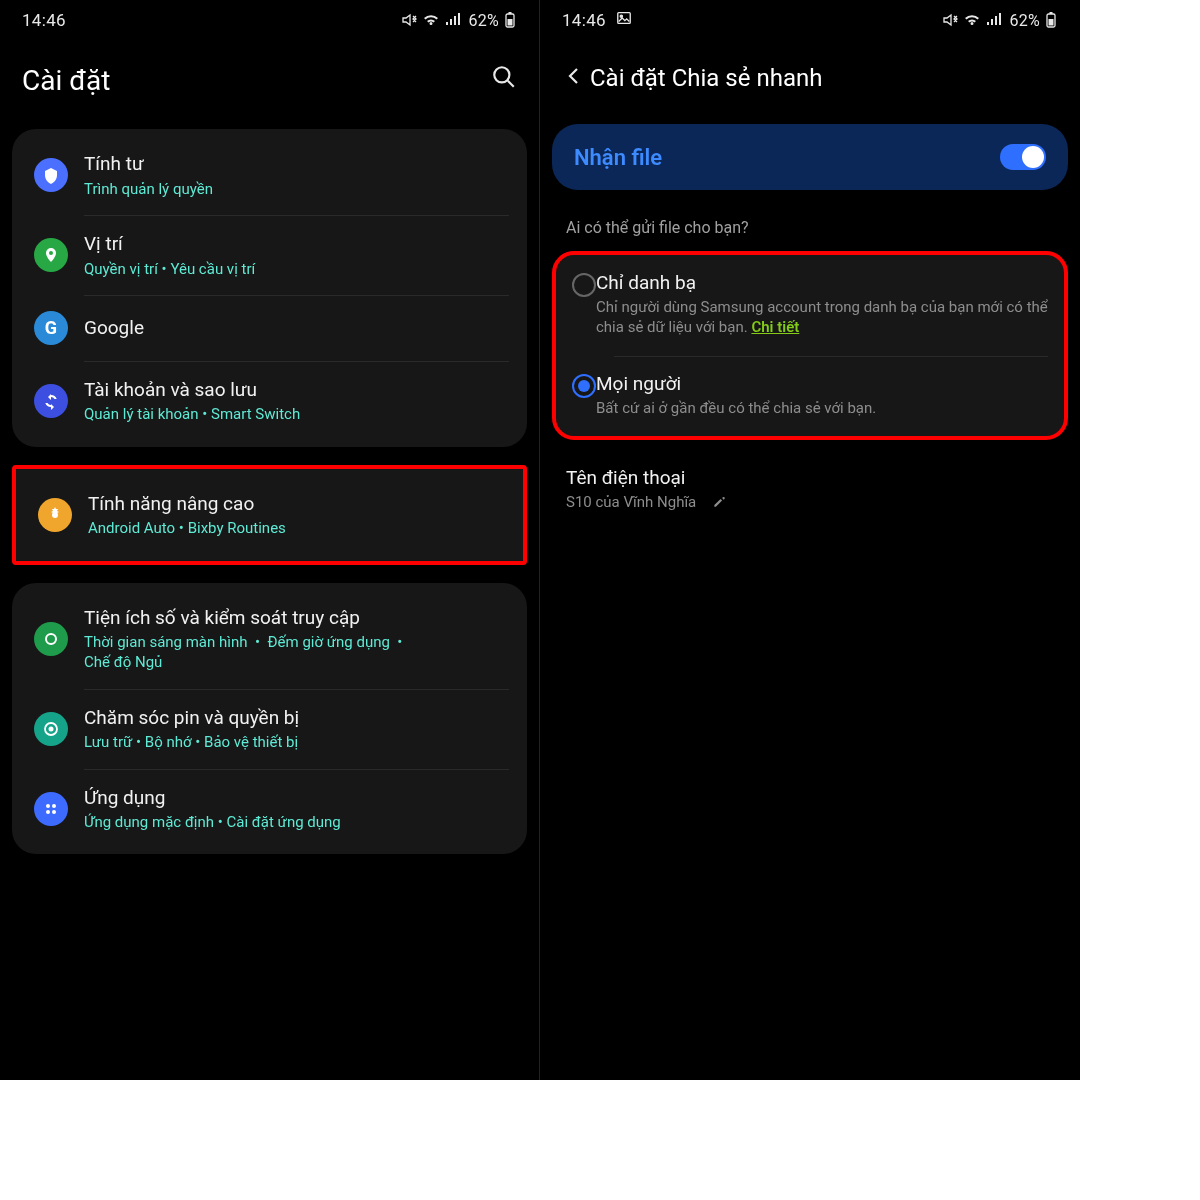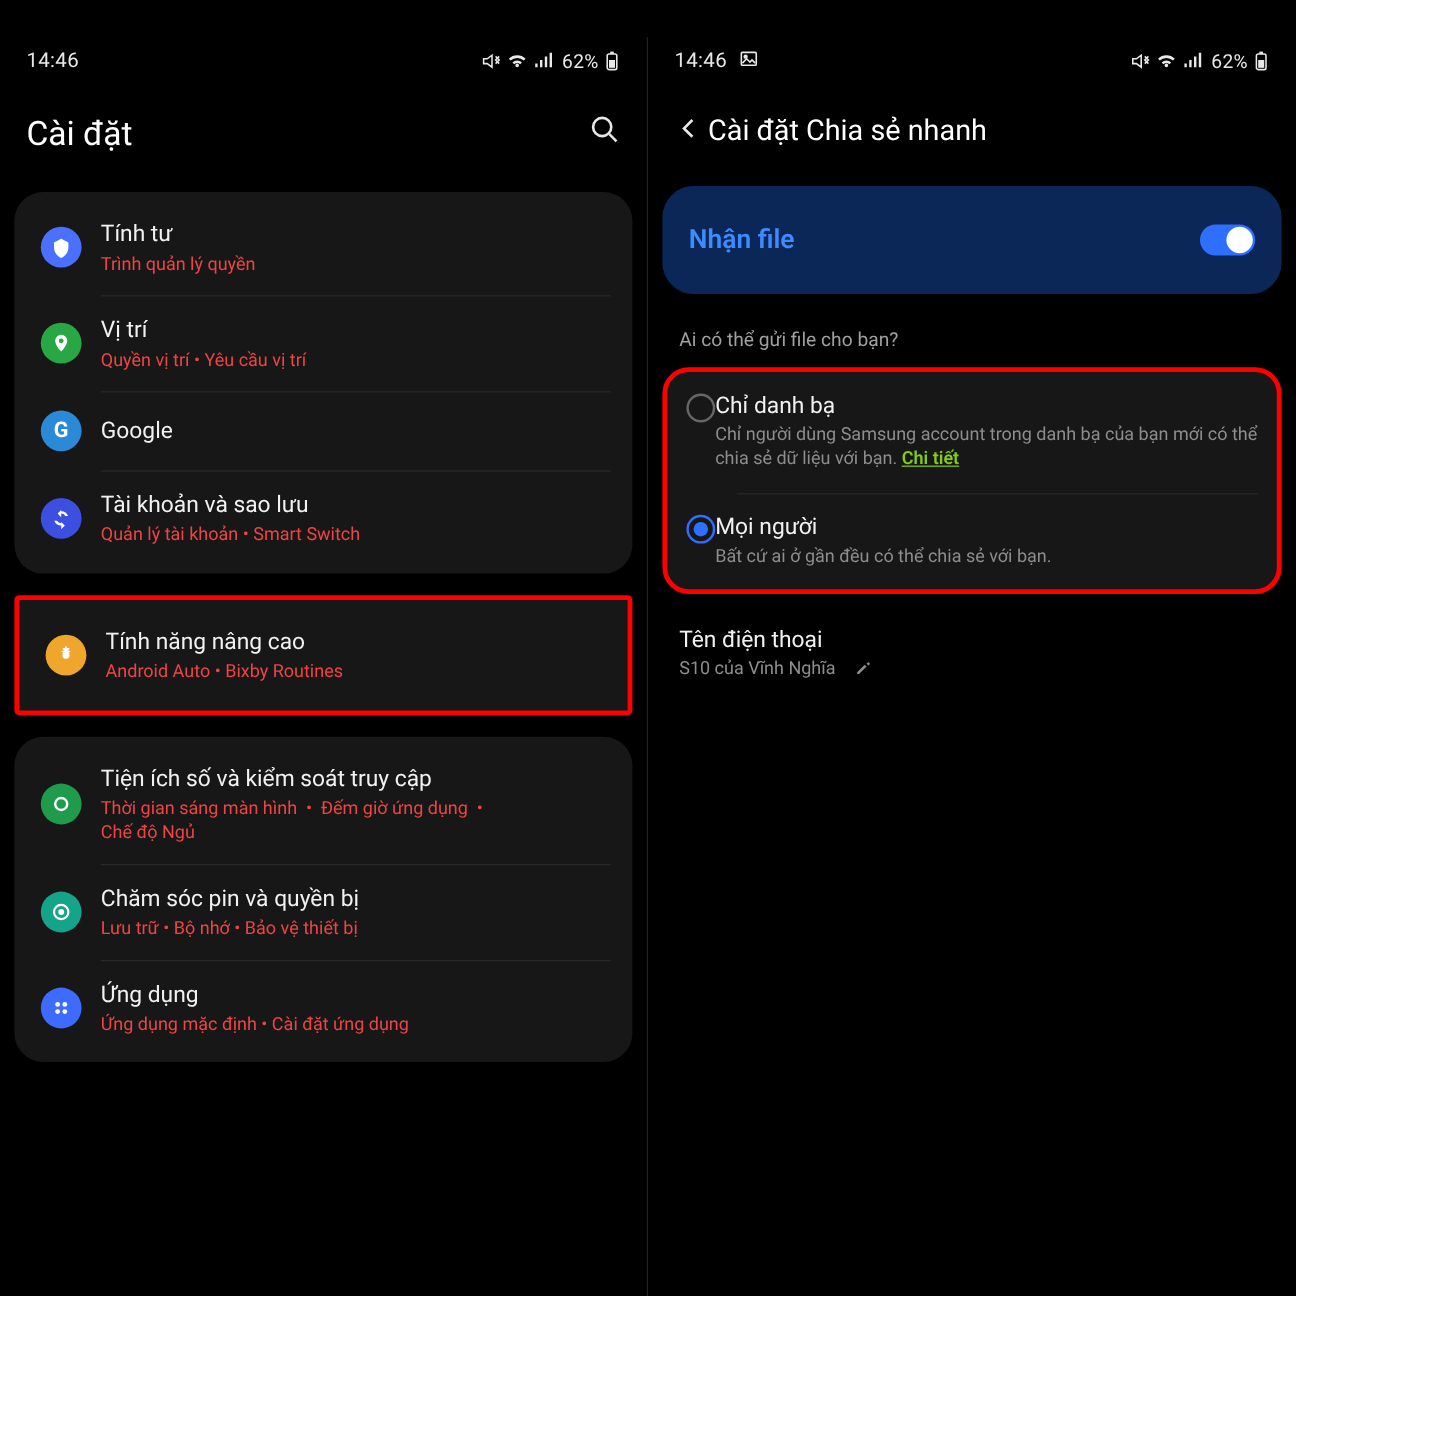--- a/index.html
+++ b/index.html
@@ -91,21 +91,21 @@
   .icon-circle svg { width: 18px; height: 18px; }
   .item-text { flex: 1; min-width: 0; }
   .item-title {
     font-size: 19px;
     color: #f1f1f1;
     font-weight: 400;
     line-height: 1.35;
   }
   .item-sub {
     font-size: 15px;
-    color: #ef4444;
+    color: #5eead4;
     line-height: 1.35;
     margin-top: 2px;
   }
 
   
   .hl {
     border: 4px solid #ff0000;
     border-radius: 4px;
   }
   .panel.hl { padding: 6px 0; }
@@ -120,21 +120,21 @@
     overflow: hidden;
   }
   .partial-item .icon-circle { background: #2b8ad8; }
   .partial-item .item-title { color: #f1f1f1; }
 
   
   .toggle-card {
     margin: 0 12px 24px;
     background: #0a2758;
     border-radius: 26px;
-    padding: 32px 22px;
+    padding: 20px 22px;
     display: flex;
     align-items: center;
   }
   .toggle-card .label {
     font-size: 22px;
     color: #3d8bff;
     font-weight: 600;
     flex: 1;
   }
   .toggle {
@@ -211,21 +211,20 @@
   .name-block .sub svg { width: 14px; height: 14px; }
   .canvas {
     width: 1200px;
     height: 1200px;
     position: relative;
   }
   .phones {
     display: flex;
     width: 1080px;
     height: 924px;
-    margin-top: 31px;
   }
   .bottom-white {
     position: absolute;
     left: 0; right: 0; bottom: 0;
     height: 120px;
     background: #fff;
   }
   .right-white {
     position: absolute;
     top: 0; right: 0; bottom: 120px;

